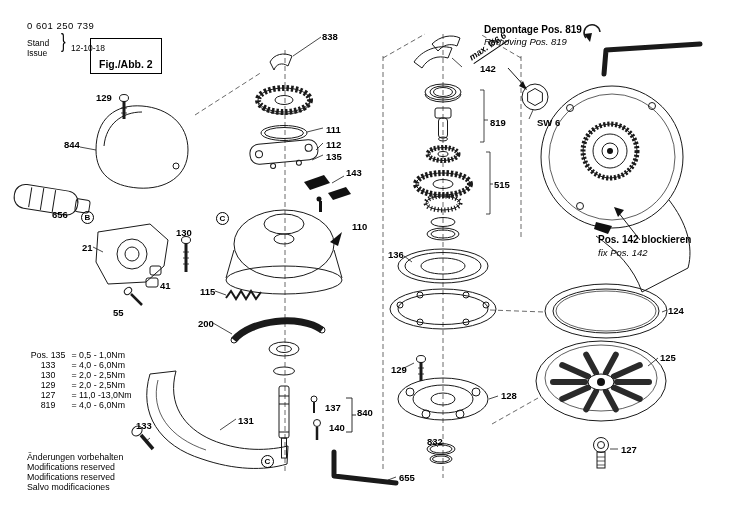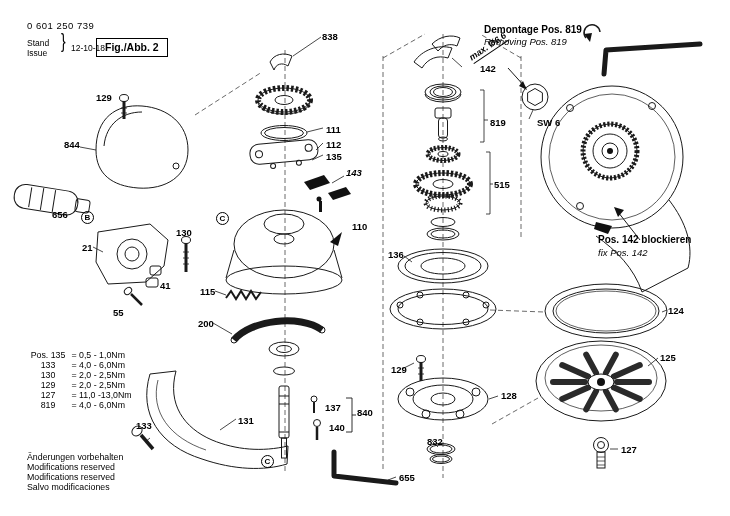--- a/index.html
+++ b/index.html
@@ -13,21 +13,21 @@
   }
   #art { position:absolute; left:0; top:0; z-index:1; }
   .txt { position:absolute; z-index:3; white-space:nowrap; }
 
   
   .part-number { left:27px; top:20px; font-size:9.5px; letter-spacing:.5px; }
   .stand-issue { left:27px; top:38px; font-size:8.5px; line-height:10px; }
   .si-brace { position:absolute; left:33px; top:-2px; font-size:20px; font-weight:200; transform:scaleX(.7); }
   .si-date { position:absolute; left:44px; top:5px; font-size:8.5px; }
   .fig-box {
-    left:96px; top:38px; border:1.3px solid #000; padding:2px 8px 3px 8px;
+    left:90px; top:38px; border:1.3px solid #000; padding:19px 8px 3px 8px;
     font-size:10.5px; font-weight:bold;
   }
 
   
   .note-bold   { font-size:10px;  font-weight:bold; }
   .note-italic { font-size:9.5px; font-style:italic; }
   .demontage-de { left:484px; top:24px; }
   .demontage-en { left:484px; top:36px; }
   .max-dia { left:474px; top:52px; font-size:9px; font-weight:bold; font-style:italic;
              transform:rotate(-34deg); transform-origin:left bottom; border-bottom:1px solid #000; padding-bottom:1px;}
@@ -409,21 +409,21 @@
     <div class="callout" style="left: 52px; top: 210px;">656</div>
     <div class="callout circled" style="left: 81px; top: 211px;">B</div>
     <div class="callout" style="left: 82px; top: 243px;">21</div>
     <div class="callout" style="left: 176px; top: 228px;">130</div>
     <div class="callout" style="left: 160px; top: 281px;">41</div>
     <div class="callout" style="left: 113px; top: 308px;">55</div>
     <div class="callout" style="left: 322px; top: 32px;">838</div>
     <div class="callout" style="left: 326px; top: 125px;">111</div>
     <div class="callout" style="left: 326px; top: 140px;">112</div>
     <div class="callout" style="left: 326px; top: 152px;">135</div>
-    <div class="callout" style="left: 346px; top: 168px; font-style: italic;">143</div>
+    <div class="callout" style="left: 346px; top: 168px;">143</div>
     <div class="callout circled" style="left: 216px; top: 212px;">C</div>
     <div class="callout" style="left: 352px; top: 222px;">110</div>
     <div class="callout" style="left: 200px; top: 287px;">115</div>
     <div class="callout" style="left: 198px; top: 319px;">200</div>
     <div class="callout" style="left: 238px; top: 416px;">131</div>
     <div class="callout" style="left: 136px; top: 421px;">133</div>
     <div class="callout" style="left: 325px; top: 403px;">137</div>
     <div class="callout" style="left: 357px; top: 408px;">840</div>
     <div class="callout" style="left: 329px; top: 423px;">140</div>
     <div class="callout circled" style="left: 261px; top: 455px;">C</div>

